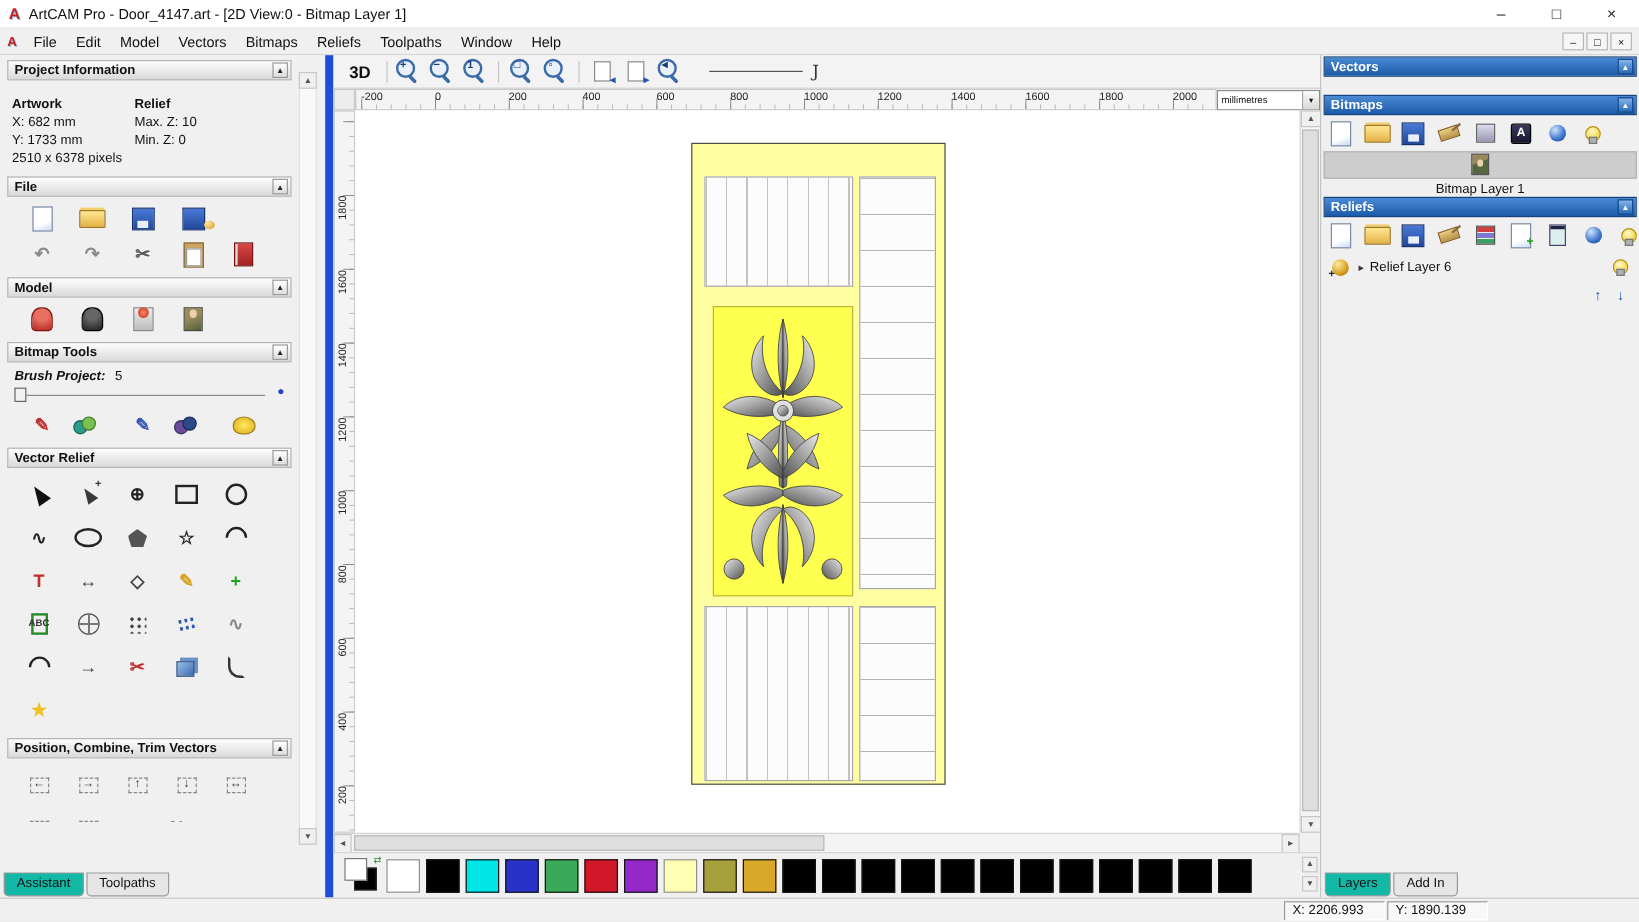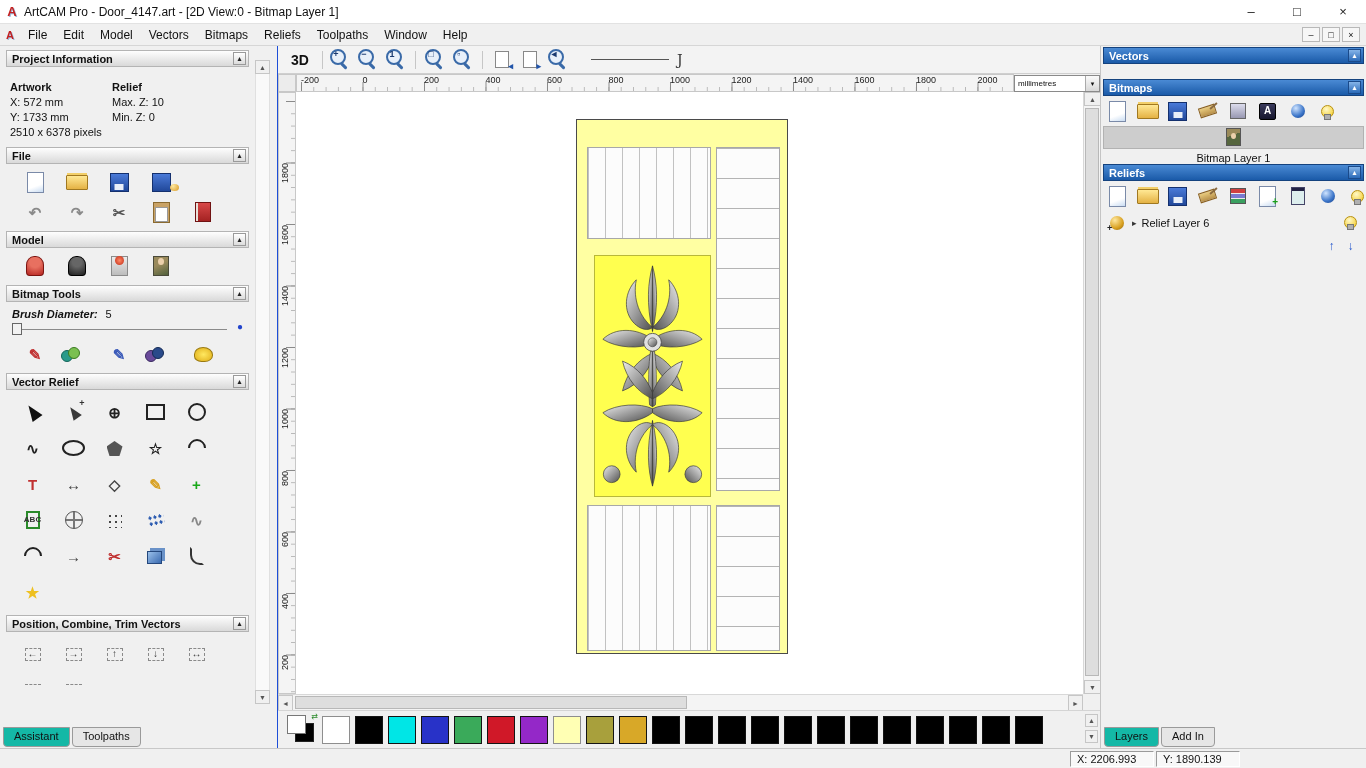--- a/index.html
+++ b/index.html
@@ -22,21 +22,21 @@
     display:flex; align-items:center; border-bottom:1px solid #d6d6d6; }
   .app-icon.small { font-size:11px; width:20px; }
   .menu-items { display:flex; }
   .menu-item { padding:3px 8px; font-size:12px; }
   .mdi-controls { margin-left:auto; display:flex; gap:2px; padding-right:6px; }
   .mdi-btn { width:18px; height:15px; border:1px solid #b8b8b8; background:#f6f6f6;
     display:flex; align-items:center; justify-content:center; font-size:9px; }
 
   
   .left-panel { position:absolute; top:46px; left:0; width:278px; bottom:20px;
-    background:#f0f0f0; border-right:1px solid #1d4ed8; overflow:hidden; }
+    background:#f0f0f0; border-right:7px solid #1d4ed8; overflow:hidden; }
   .sec-h { display:flex; align-items:center; justify-content:space-between;
     background:linear-gradient(#fefefe,#d9d9d9); border:1px solid #b4b4b4; height:17px;
     margin:4px 28px 3px 6px; padding:0 2px 0 5px; font-weight:bold; font-size:11px; }
   .collapse { width:13px; height:13px; border:1px solid #9a9a9a; background:linear-gradient(#fff,#dcdcdc);
     font-size:7px; color:#222; display:flex; align-items:center; justify-content:center; }
   .pi { padding:1px 8px 4px 10px; font-size:11px; line-height:1.35;margin-top:12px; }
   .pi-row { display:flex; }
   .pi .c1 { width:102px; }
   .pi .b { font-weight:bold; }
   .strip { display:flex; padding:2px 28px 2px 14px; align-items:center; }
@@ -324,21 +324,21 @@
     <div class="sec-h">
       <span>Project Information</span>
       <span class="collapse">▴</span>
     </div>
     <div class="pi">
       <div class="pi-row">
         <span class="c1 b">Artwork</span>
         <span class="b">Relief</span>
       </div>
       <div class="pi-row">
-        <span class="c1">X: 572 mm</span>
+        <span class="c1">X: 682 mm</span>
         <span>Max. Z: 10</span>
       </div>
       <div class="pi-row">
         <span class="c1">Y: 1733 mm</span>
         <span>Min. Z: 0</span>
       </div>
       <div class="pi-row">
         <span>2510 x 6378 pixels</span>
       </div>
     </div>
@@ -376,21 +376,21 @@
         <span class="ic m2"></span>
         <span class="ic m3"></span>
         <span class="ic m4"></span>
       </div>
 
     <div class="sec-h">
       <span>Bitmap Tools</span>
       <span class="collapse">▴</span>
     </div>
     <div class="brush-row">
-      <span class="bi">Brush Diameter:</span>
+      <span class="bi">Brush Project:</span>
       <span>5</span>
     </div>
     <div class="slider">
       <span class="track"></span>
       <span class="handle"></span>
       <span class="dot">●</span>
     </div>
     <div class="strip">
         <span class="ic gl">
           <i style="color: rgb(192, 48, 48);">✎</i>

